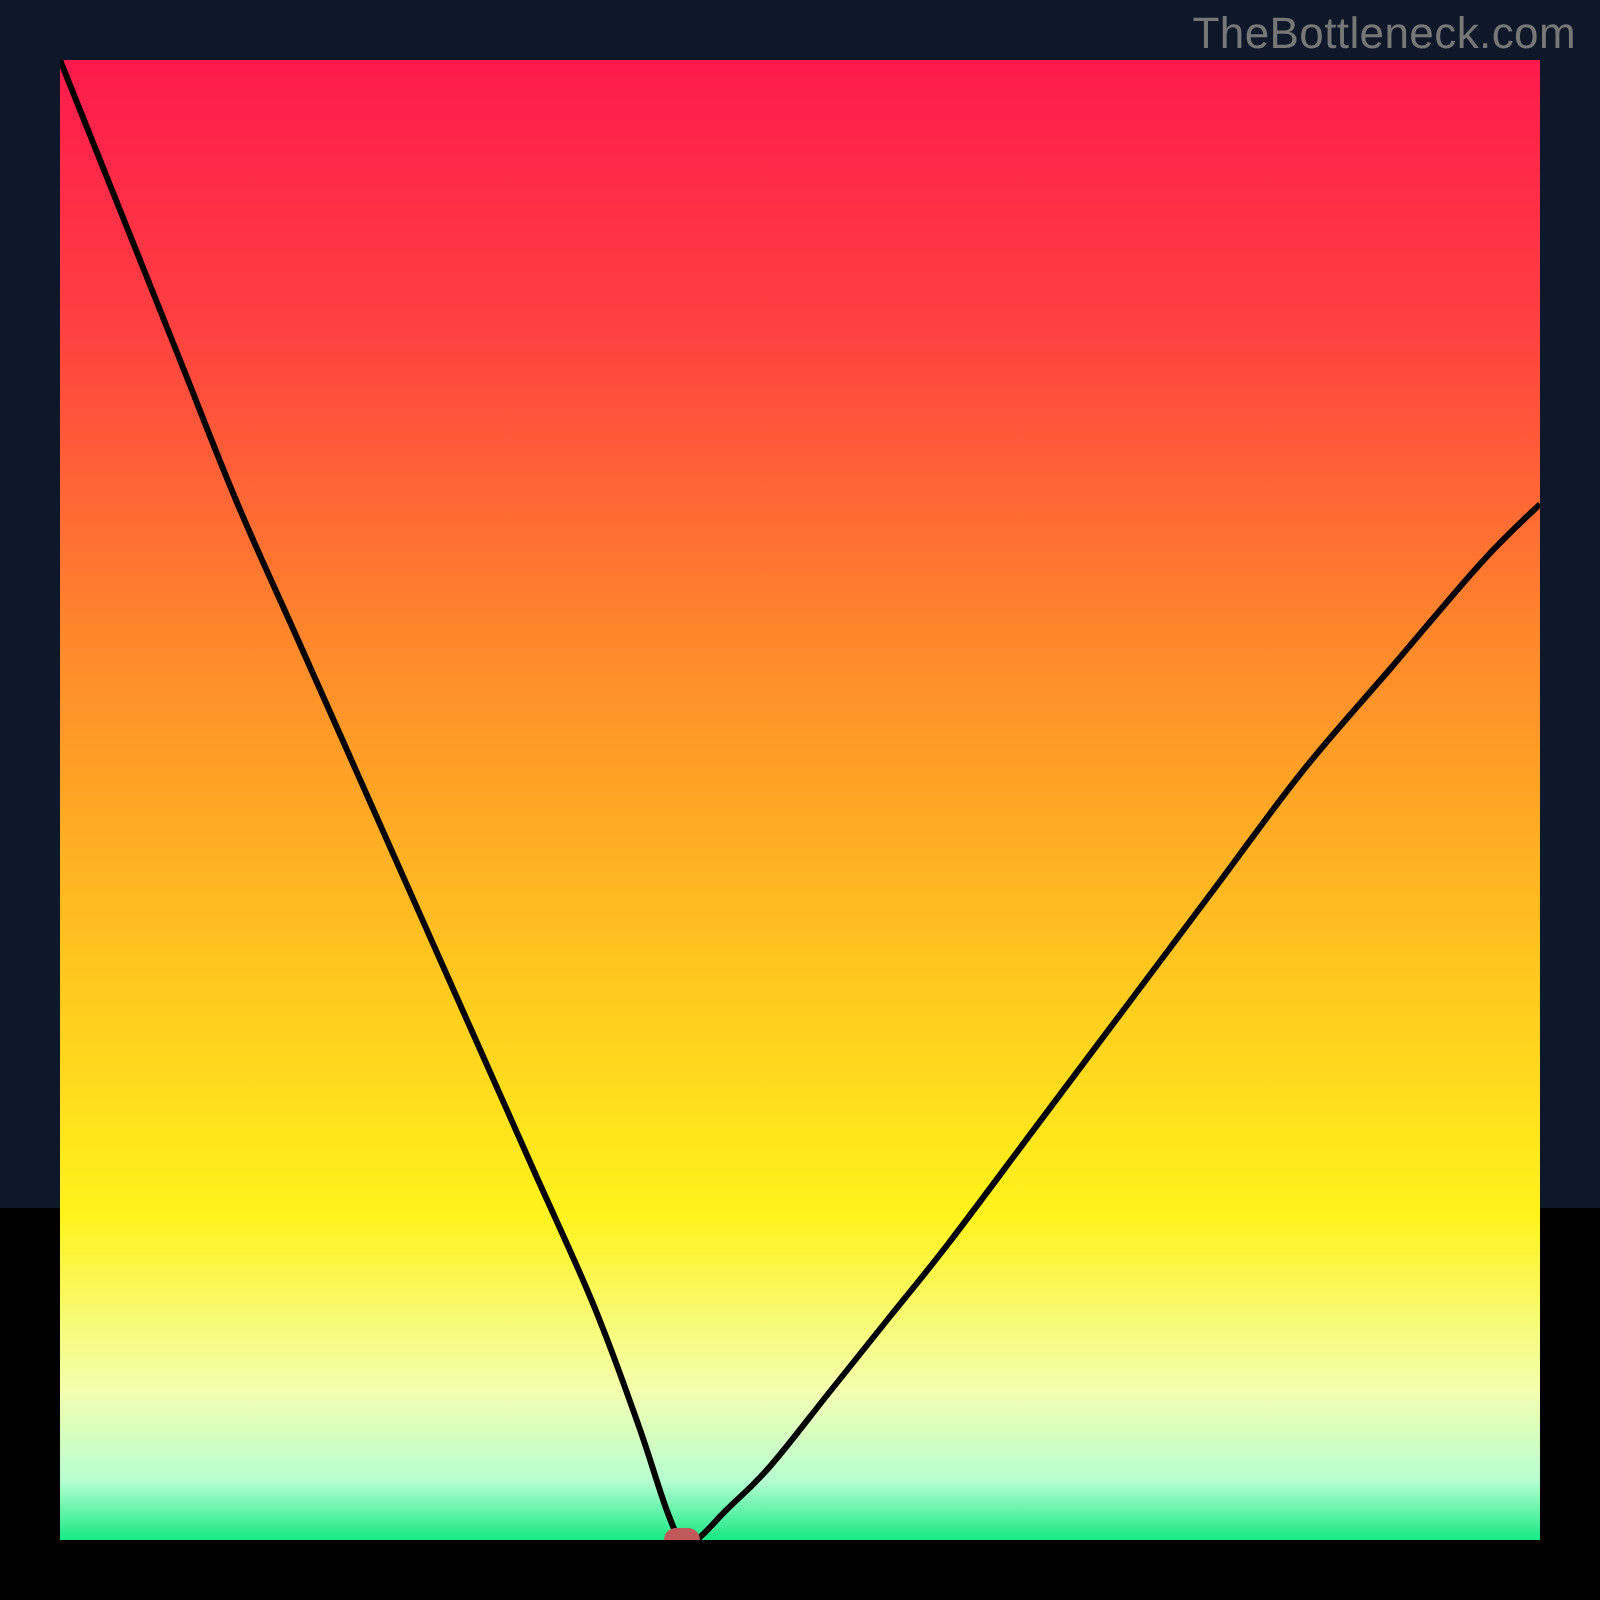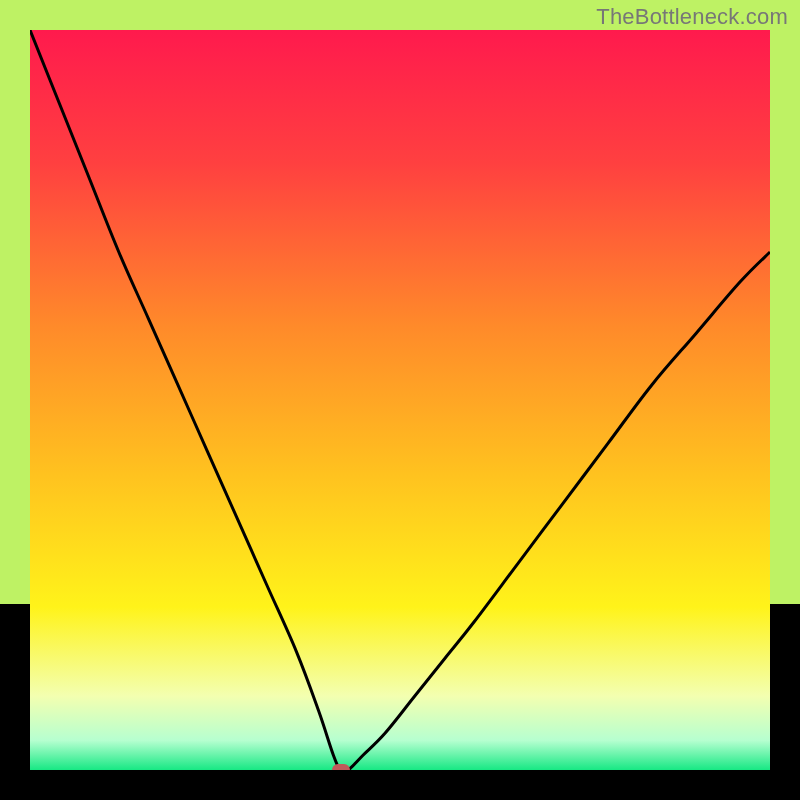--- a/index.html
+++ b/index.html
@@ -9,21 +9,21 @@
     height: 800px;
     background: #000;
     overflow: hidden;
   }
   .frame {
     position: absolute;
     left: 0;
     top: 0;
     width: 800px;
     height: 604px;
-    background: #bef264;
+    background: #0f172a;
   }
   .plot {
     position: absolute;
     left: 30px;
     top: 30px;
     width: 740px;
     height: 740px;
     overflow: hidden;
   }
   .gradient {

